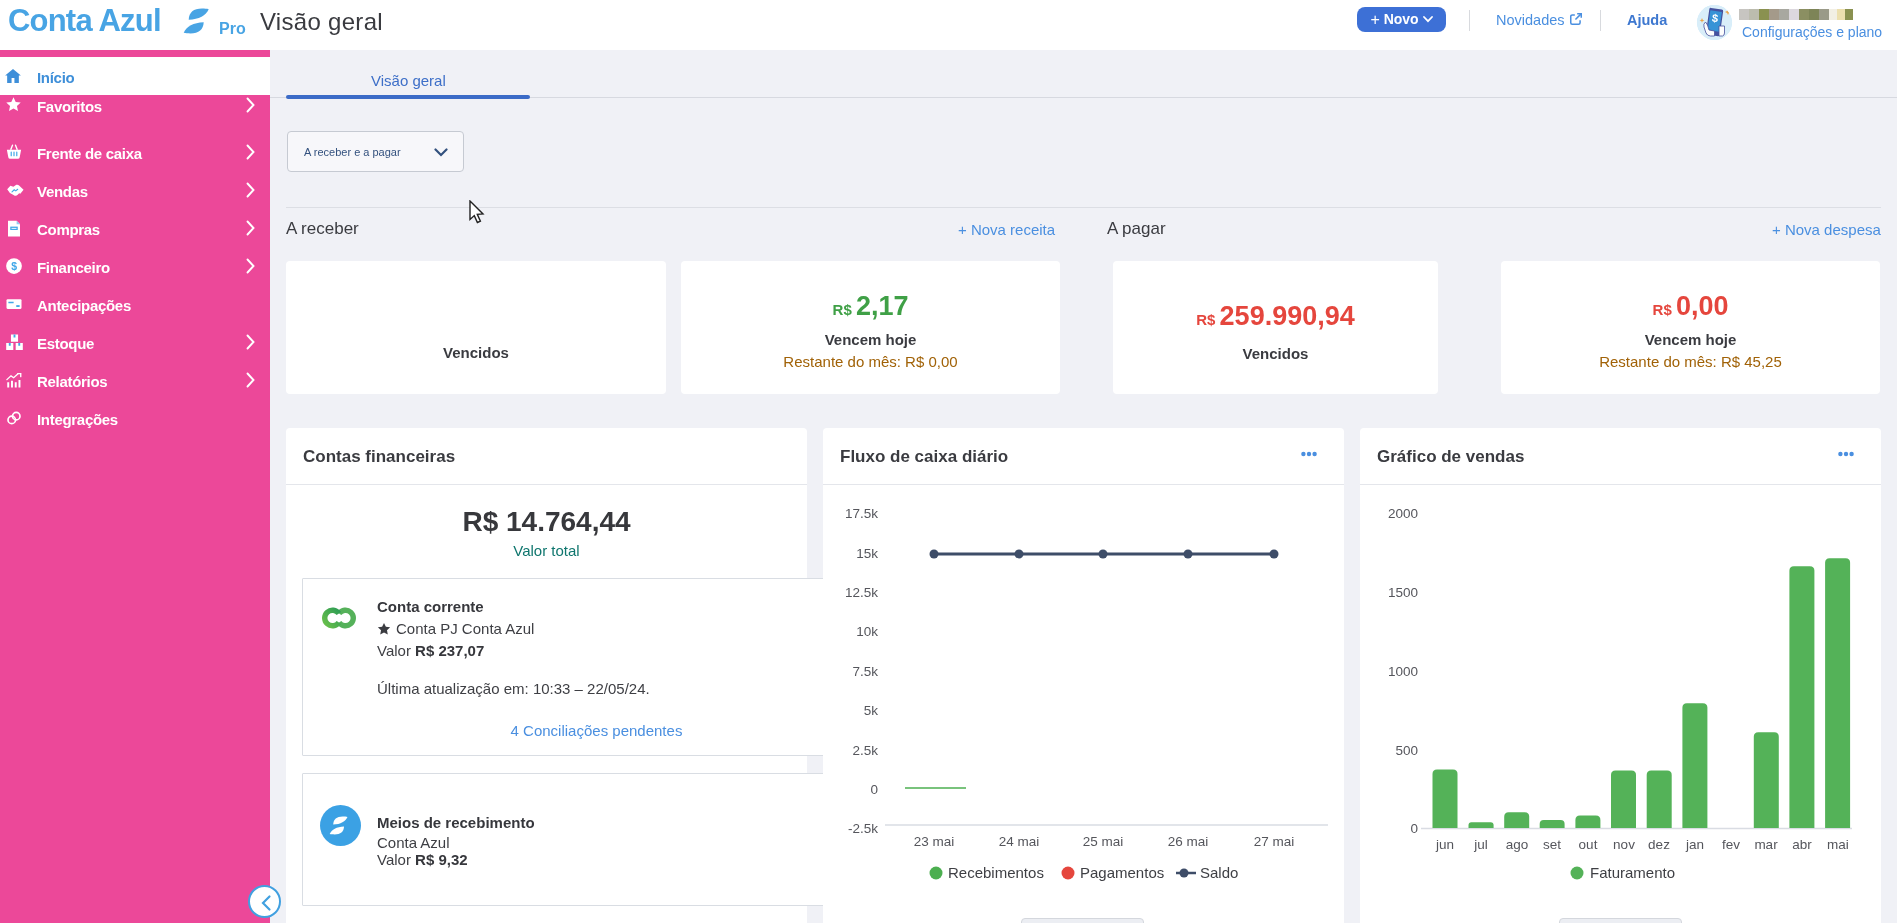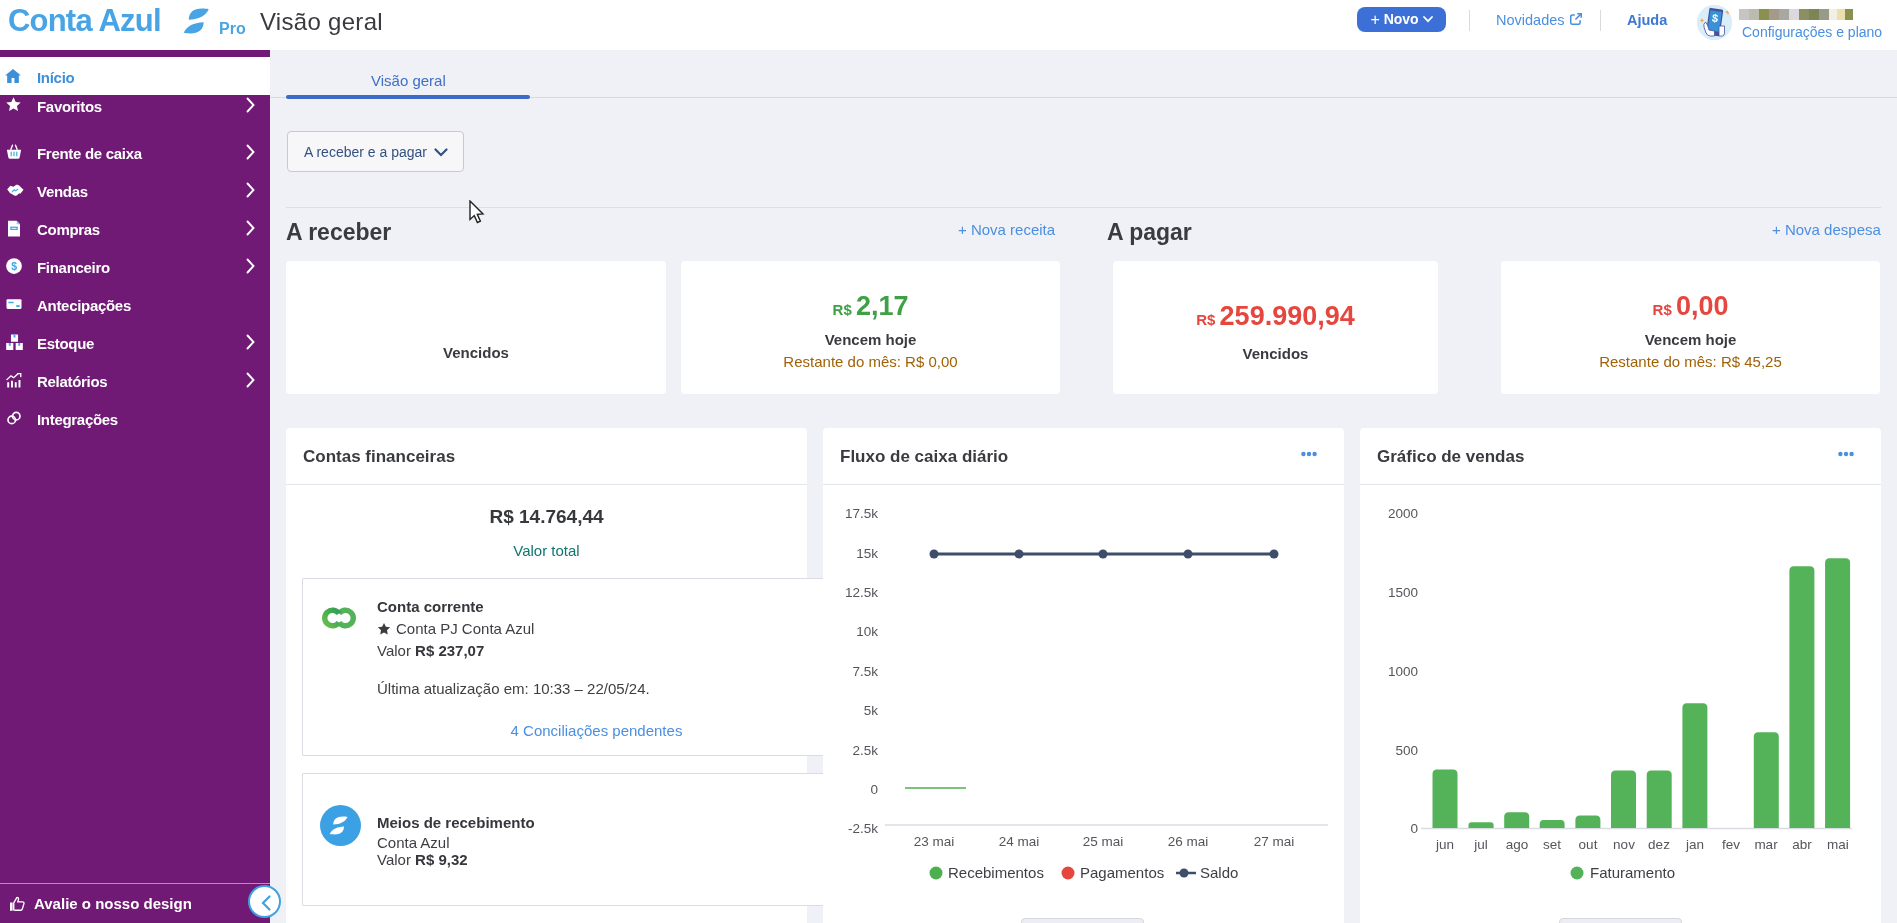--- a/index.html
+++ b/index.html
@@ -12,58 +12,58 @@
 #btn-novo { position:absolute; left:1357px; top:7px; width:89px; height:25px; background:#3d70d6; border:none; border-radius:8px; color:#fff; font-size:14px; font-weight:bold; font-family:"Liberation Sans",sans-serif; }
 .hsep { position:absolute; top:10px; width:1px; height:21px; background:#d8dade; }
 .hlink { position:absolute; top:12px; font-size:14.5px; color:#4a8fe0; text-decoration:none; }
 #ajuda { font-weight:bold; color:#3e78d0; }
 #avatar { position:absolute; left:1697px; top:5px; width:35px; height:35px; border-radius:50%; background:#cdeafa; overflow:hidden; }
 #mosaic { position:absolute; left:1739px; top:9px; width:114px; height:11px; display:flex; }
 #mosaic div { height:11px; }
 #config { position:absolute; left:1742px; top:24px; font-size:14px; color:#4a8fe0; }
 
 
-#sidebar { position:absolute; left:0; top:50px; width:270px; height:873px; background:#701a75; z-index:4; }
+#sidebar { position:absolute; left:0; top:50px; width:270px; height:873px; background:#ec4899; z-index:4; }
 .sitem { position:absolute; left:0; width:270px; height:38px; color:#fff; font-size:15px; font-weight:bold; letter-spacing:-0.3px; }
 .sitem .txt { position:absolute; left:37px; top:12px; }
 .sitem svg.ic { position:absolute; left:5px; top:10px; }
 .sitem svg.chev { position:absolute; right:15px; top:11px; }
 .sitem.active { background:#ffffff; color:#3e8fd9; }
 #sb-bottom { position:absolute; left:0; bottom:0; width:270px; height:40px; border-top:1px solid rgba(255,255,255,0.5); color:#fff; font-size:15px; font-weight:bold; }
 #sb-bottom .txt { position:absolute; left:34px; top:11px; }
 #collapse { position:absolute; left:248px; top:885px; width:33px; height:33px; border-radius:50%; background:#fff; border:2px solid #41a0e0; z-index:6; }
 #collapse svg { position:absolute; left:7px; top:5px; }
 
 
 #tabline { position:absolute; left:270px; top:97px; width:1627px; height:1px; background:#d7d9e0; }
 #tabul { position:absolute; left:286px; top:95px; width:244px; height:4px; background:#3b6bc7; border-radius:2px; }
 #tabtext { position:absolute; left:371px; top:72px; font-size:15px; color:#3d6fc8; }
-#dropdown { position:absolute; left:287px; top:131px; width:177px; height:41px; background:rgba(255,255,255,0.45); border:1px solid #c6cad2; border-radius:4px; font-size:14px; color:#33517e; text-align:left; padding-left:16px; font-family:"Liberation Sans",sans-serif; }
+#dropdown { position:absolute; left:287px; top:131px; width:177px; height:41px; background:rgba(255,255,255,0.45); border:1px solid #c6cad2; border-radius:4px; font-size:11px; color:#33517e; text-align:left; padding-left:16px; font-family:"Liberation Sans",sans-serif; }
 #dropdown svg { position:absolute; right:14px; top:14px; }
 #sep1 { position:absolute; left:286px; top:207px; width:1595px; height:1px; background:#dcdee4; }
-.sechead { position:absolute; top:219px; font-size:23px; font-weight:bold; color:#3a3b40; }
+.sechead { position:absolute; top:219px; font-size:17px; font-weight:normal; color:#3a3b40; }
 .seclink { position:absolute; top:221px; font-size:15px; color:#4a8fe0; }
 .card { position:absolute; top:261px; height:133px; background:#fff; border-radius:4px; }
 .cval { position:absolute; left:0; width:100%; text-align:center; font-weight:bold; }
 .cval .rs { font-size:15px; }
 .cval .amt { font-size:27px; }
 .green { color:#3fa046; }
 .red { color:#e5463d; }
 .clabel { position:absolute; left:0; width:100%; text-align:center; font-size:15px; font-weight:bold; color:#3a3b40; }
 .crest { position:absolute; left:0; width:100%; text-align:center; font-size:15px; color:#a16207; }
 
 
 .panel { position:absolute; top:428px; width:521px; height:560px; background:#fff; border-radius:4px; }
 .phead-t { position:absolute; left:17px; top:19px; font-size:17px; font-weight:bold; color:#3a3b40; }
 .phead-line { position:absolute; left:0; top:56px; width:100%; height:1px; background:#e4e6eb; }
 .dots { position:absolute; left:478px; top:23px; }
 #p1 { left:286px; }
 #p2 { left:823px; }
 #p3 { left:1360px; }
-#p1 .total { position:absolute; left:0; top:78px; width:100%; text-align:center; font-size:19px; font-weight:bold; color:#37383c; }
+#p1 .total { position:absolute; left:0; top:78px; width:100%; text-align:center; font-size:28px; font-weight:bold; color:#37383c; }
 #p1 .vtotal { position:absolute; left:0; top:114px; width:100%; text-align:center; font-size:15px; color:#0f766e; }
 .icard { position:absolute; left:16px; width:589px; border:1px solid #d9dde3; border-radius:1px; background:#fff; }
 #ic1 { top:150px; height:178px; }
 #ic2 { top:345px; height:133px; }
 .b { font-weight:bold; }
 .bluelink { color:#4a8fe0; }
 .pbtn { position:absolute; top:490px; width:123px; height:30px; background:#eceef3; border:1px solid #d4d7dd; border-radius:4px; }
 #cursor { position:absolute; left:468px; top:200px; z-index:9; }
 </style>
 </head>
@@ -210,27 +210,20 @@
         <path d="M1.5 1.5L7.5 8l-6 6.5" fill="none" stroke="#fff" stroke-width="1.9" stroke-linecap="round"></path>
       </svg>
     </div>
   <div class="sitem" style="top:349px">
     <svg class="ic" width="18" height="18" viewBox="0 0 24 24">
         <circle cx="9" cy="14.5" r="5" stroke="#fff" stroke-width="2.2" fill="none"></circle>
         <circle cx="15" cy="9.5" r="5" stroke="#fff" stroke-width="2.2" fill="none"></circle>
       </svg>
     <span class="txt">Integrações</span>
     </div>
-  <div id="sb-bottom">
-    <svg width="19" height="18" viewBox="0 0 24 24" style="position:absolute;left:8px;top:11px">
-        <path d="M2 10h3.5v11H2z" fill="#fff"></path>
-        <path d="M7 20V10.5l4-7c1.5-.4 2.6.6 2.3 2l-.8 3.6h6.3c1.4 0 2.2 1.2 1.8 2.4l-2.2 7.2c-.3 1-1.1 1.6-2.1 1.6H9.5z" fill="none" stroke="#fff" stroke-width="1.8"></path>
-      </svg>
-    <span class="txt">Avalie o nosso design</span>
-    </div>
 </div>
 <div id="collapse">
     <svg width="20" height="22" viewBox="0 0 20 22">
       <path d="M12.5 4.5L6 11l6.5 6.5" fill="none" stroke="#41a0e0" stroke-width="2.2" stroke-linecap="round"></path>
     </svg>
   </div>
 
 <div id="tabline"></div>
 <div id="tabul"></div>
 <div id="tabtext">Visão geral</div>

